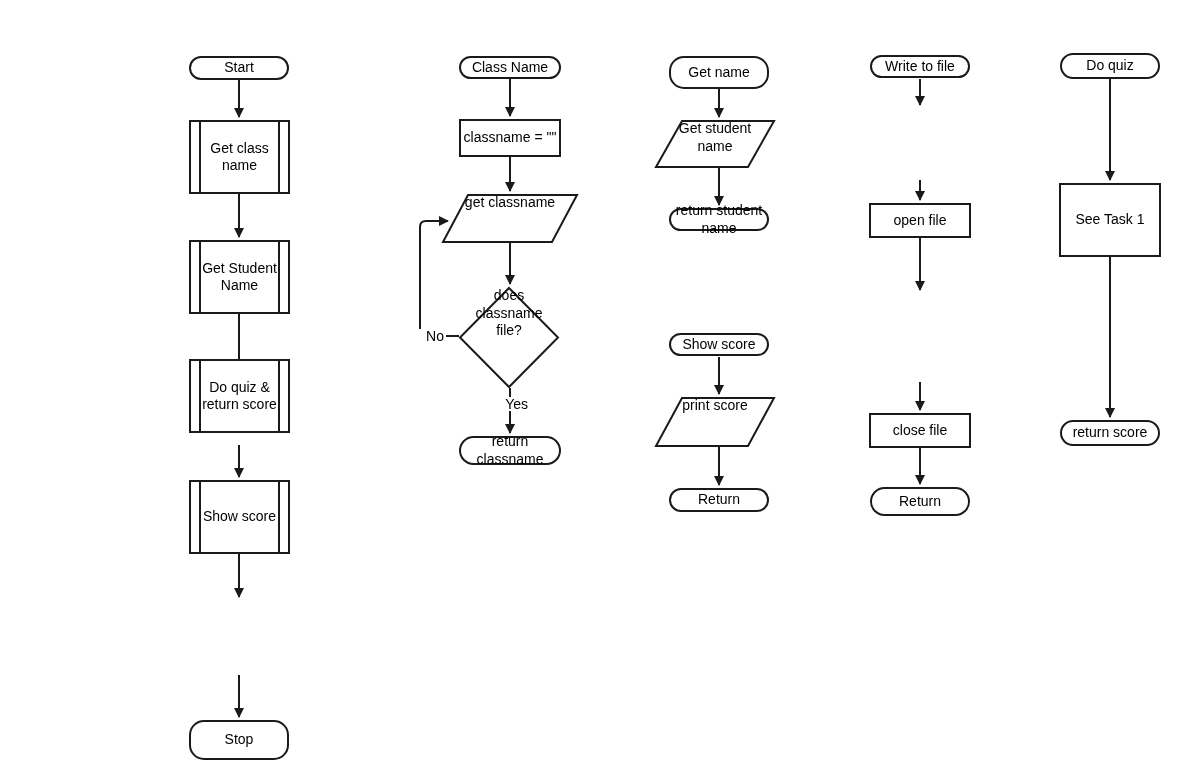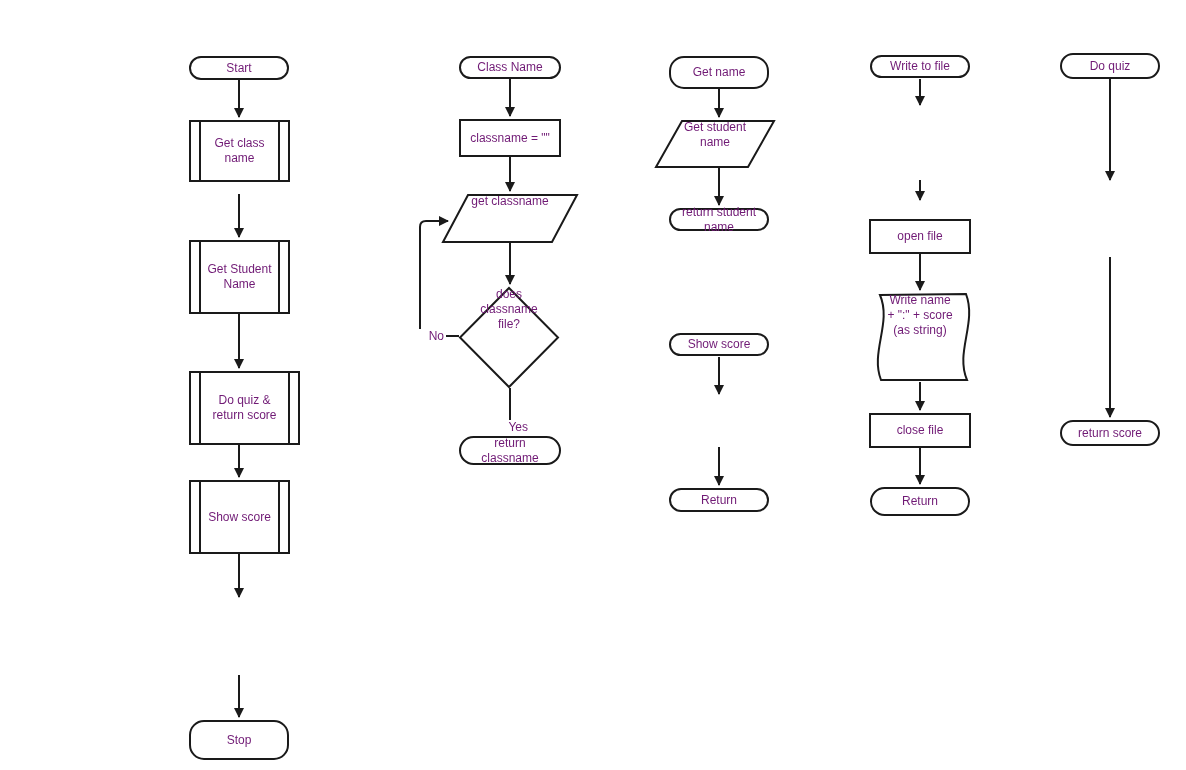--- a/index.html
+++ b/index.html
@@ -1,18 +1,18 @@
 <!DOCTYPE html>
 <html><head>
 <meta charset="utf-8">
 <style>
   html, body { margin:0; padding:0; background:#ffffff; }
   #canvas {
     position:relative; width:1186px; height:770px; background:#ffffff;
-    font-family:"Liberation Sans", sans-serif; font-size:12px; color:#701a75;
+    font-family:"Liberation Sans", sans-serif; font-size:14px; color:#000000;
     overflow:hidden;
   }
   .node { position:absolute; box-sizing:border-box; display:flex; align-items:center; justify-content:center; text-align:center; background:#ffffff; }
   .pill { border:2px solid #1a1a1a; border-radius:15px; }
   .rect { border:2px solid #1a1a1a; }
   .predef { border:2px solid #1a1a1a; }
   .predef .bars { position:absolute; left:8px; right:8px; top:0; bottom:0; border-left:2px solid #1a1a1a; border-right:2px solid #1a1a1a; }
   .shape { position:absolute; background:transparent; }
   .shape svg { position:absolute; left:0; top:0; overflow:visible; }
   .sh { fill:#ffffff; stroke:#1a1a1a; stroke-width:2; }
@@ -59,31 +59,31 @@
       <line x1="920" y1="448" x2="920" y2="484" marker-end="url(#arrow)"></line>
 
       <line x1="1110" y1="79" x2="1110" y2="180" marker-end="url(#arrow)"></line>
       <line x1="1110" y1="257" x2="1110" y2="417" marker-end="url(#arrow)"></line>
     </g>
   </svg>
 
   <div class="node pill" style="left:189px;top:56px;width:100px;height:24px">
     <span class="lbl">Start</span>
   </div>
-  <div class="node predef" style="left:189px;top:120px;width:101px;height:62px">
+  <div class="node predef" style="left:189px;top:120px;width:101px;height:74px">
     <div class="bars"></div>
     <span class="lbl">Get class
 name</span>
   </div>
   <div class="node predef" style="left:189px;top:240px;width:101px;height:74px">
     <div class="bars"></div>
     <span class="lbl">Get Student
 Name</span>
   </div>
-  <div class="node predef" style="left:189px;top:371px;width:111px;height:74px">
+  <div class="node predef" style="left:189px;top:359px;width:101px;height:74px">
     <div class="bars"></div>
     <span class="lbl">Do quiz &amp;
 return score</span>
   </div>
   <div class="node predef" style="left:189px;top:480px;width:101px;height:74px">
     <div class="bars"></div>
     <span class="lbl">Show score</span>
   </div>
   <div class="node pill" style="left:189px;top:720px;width:100px;height:40px">
     <span class="lbl">Stop</span>
@@ -103,21 +103,21 @@
   </div>
   <div class="shape" style="left:459px;top:287px;width:100px;height:101px">
     <svg width="100" height="101" viewBox="0 0 100 101">
         <polygon class="sh" points="50,1 99,50.5 50,100 1,50.5"></polygon>
       </svg>
     <span class="cover lbl">does
 classname
 file?</span>
   </div>
   <div class="edge-label" style="left:412px;top:329px;width:30px;height:14px">No</div>
-  <div class="edge-label" style="left:494px;top:420px;width:32px;height:14px">Yes</div>
+  <div class="edge-label" style="left:494px;top:397px;width:32px;height:14px">Yes</div>
   <div class="node pill" style="left:459px;top:436px;width:102px;height:29px">
     <span class="lbl">return
 classname</span>
   </div>
 
   <div class="node pill" style="left:669px;top:56px;width:100px;height:33px">
     <span class="lbl">Get name</span>
   </div>
   <div class="shape" style="left:655px;top:120px;width:120px;height:48px">
     <svg width="120" height="48" viewBox="0 0 120 48">
@@ -127,45 +127,46 @@
 name</span>
   </div>
   <div class="node pill" style="left:669px;top:208px;width:100px;height:23px">
     <span class="lbl">return student
 name</span>
   </div>
 
   <div class="node pill" style="left:669px;top:333px;width:100px;height:23px">
     <span class="lbl">Show score</span>
   </div>
+  <div class="shape" style="left:655px;top:397px;width:120px;height:50px">
+    <svg width="120" height="50" viewBox="0 0 120 50">
+        <polygon class="sh" points="27,1 119,1 93,49 1,49"></polygon>
+      </svg>
+    <span class="cover lbl">print score</span>
+  </div>
   <div class="node pill" style="left:669px;top:488px;width:100px;height:24px">
     <span class="lbl">Return</span>
   </div>
 
   <div class="node pill" style="left:870px;top:55px;width:100px;height:23px">
     <span class="lbl">Write to file</span>
   </div>
-  <div class="node rect" style="left:869px;top:219px;width:102px;height:35px">
+  <div class="node rect" style="left:869px;top:203px;width:102px;height:35px">
     <span class="lbl">open file</span>
-  </div>
-  <div class="shape" style="left:869px;top:293px;width:102px;height:89px">
-    <svg width="102" height="89" viewBox="0 0 102 89">
-        <path class="sh" d="M 11 2 L 97 1 C 108 30 86 59 98 87 L 12 87 C 1 59 23 30 11 2 Z"></path>
-      </svg>
-    <span class="cover lbl">Write name
-+ ":" + score
-(as string)</span>
   </div>
   <div class="node rect" style="left:869px;top:413px;width:102px;height:35px">
     <span class="lbl">close file</span>
   </div>
   <div class="node pill" style="left:870px;top:487px;width:100px;height:29px">
     <span class="lbl">Return</span>
   </div>
 
   <div class="node pill" style="left:1060px;top:53px;width:100px;height:26px">
     <span class="lbl">Do quiz</span>
   </div>
+  <div class="node rect" style="left:1059px;top:183px;width:102px;height:74px">
+    <span class="lbl">See Task 1</span>
+  </div>
   <div class="node pill" style="left:1060px;top:420px;width:100px;height:26px">
     <span class="lbl">return score</span>
   </div>
 
 </div>
 
 </body></html>

